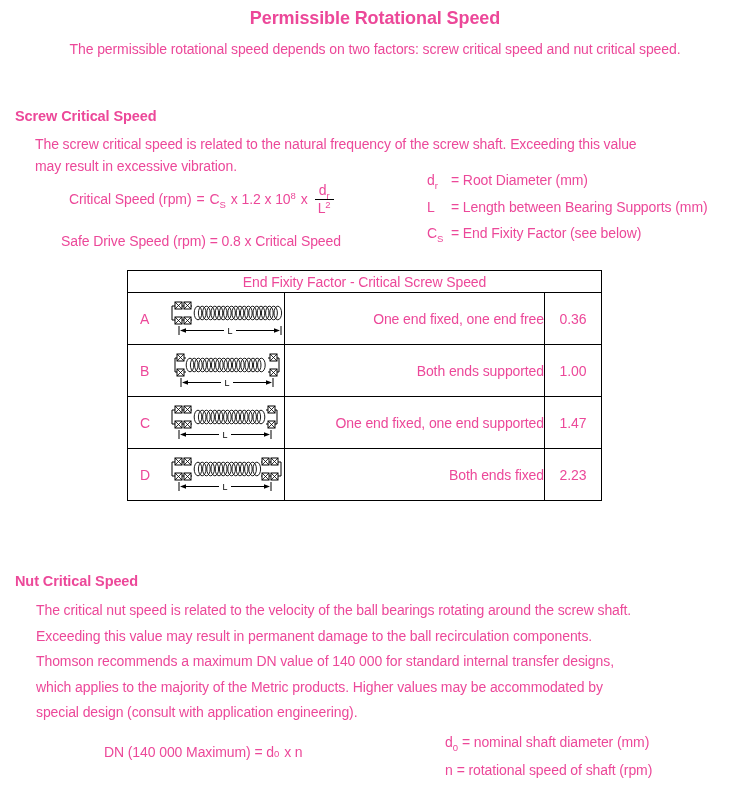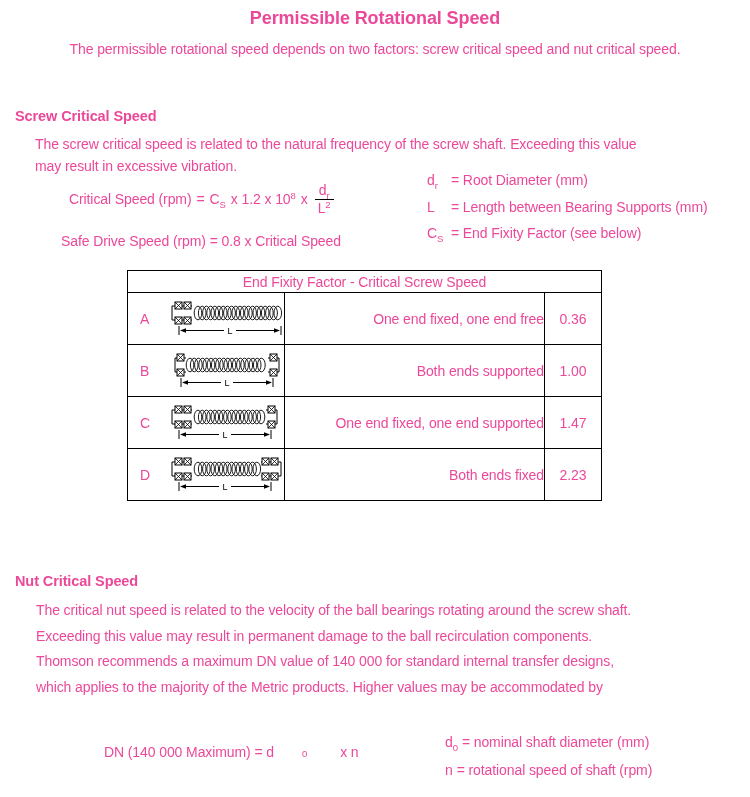--- a/index.html
+++ b/index.html
@@ -32,21 +32,21 @@
   .t-head { height:26px; text-align:center; }
   .t-row td { height:51px; }
   .dcell { display:flex; align-items:center; padding-left:12px; gap:6px; }
   .dletter { width:24px; flex:0 0 24px; }
   .diagram svg { display:block; }
   .desc-cell { padding-left:13px !important;text-align:right; }
   .cs-cell { text-align:center; }
 
   .nut-heading { left:15px; top:573px; }
   .nut-para { left:36px; top:598px; line-height:25.5px; }
-  .dn-formula { left:104px; top:744px; display:flex; align-items:flex-start;gap:28px; }
+  .dn-formula { left:104px; top:744px; display:flex; align-items:flex-start; }
   .dn-post { margin-left:5px; }
   .dn-defs { left:445px; top:729px; }
   .dn-def-row { display:flex; align-items:baseline; line-height:26px; }
   .dn-text { margin-left:4px; }
 </style>
 </head>
 <body>
 
 <div class="page">
 
@@ -324,20 +324,21 @@
     </tbody>
   </table>
 
   <div class="abs h2 nut-heading nowrap">Nut Critical Speed</div>
 
   <div class="abs nut-para">
     <div class="nowrap">The critical nut speed is related to the velocity of the ball bearings rotating around the screw shaft.</div>
     <div class="nowrap">Exceeding this value may result in permanent damage to the ball recirculation components.</div>
     <div class="nowrap">Thomson recommends a maximum DN value of 140 000 for standard internal transfer designs,</div>
     <div class="nowrap">which applies to the majority of the Metric products.  Higher values may be accommodated by</div>
+    <div class="nowrap">special design (consult with application engineering).</div>
   </div>
 
   <div class="abs dn-formula nowrap">
     <span>DN (140 000 Maximum) = d</span>
       <span class="sb">0</span>
       <span class="dn-post">x n</span>
   </div>
 
   <div class="abs dn-defs">
     <div class="dn-def-row nowrap">

